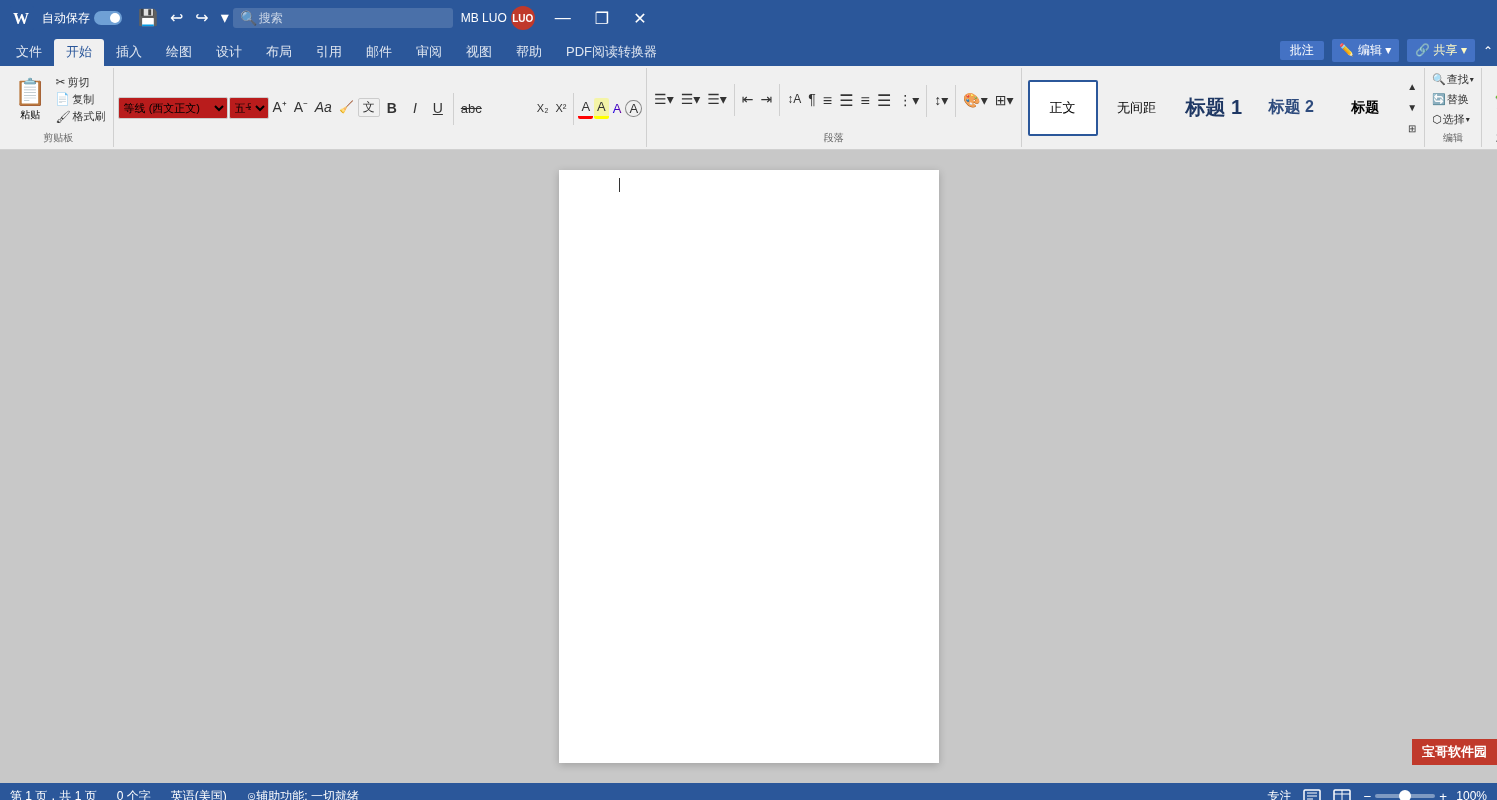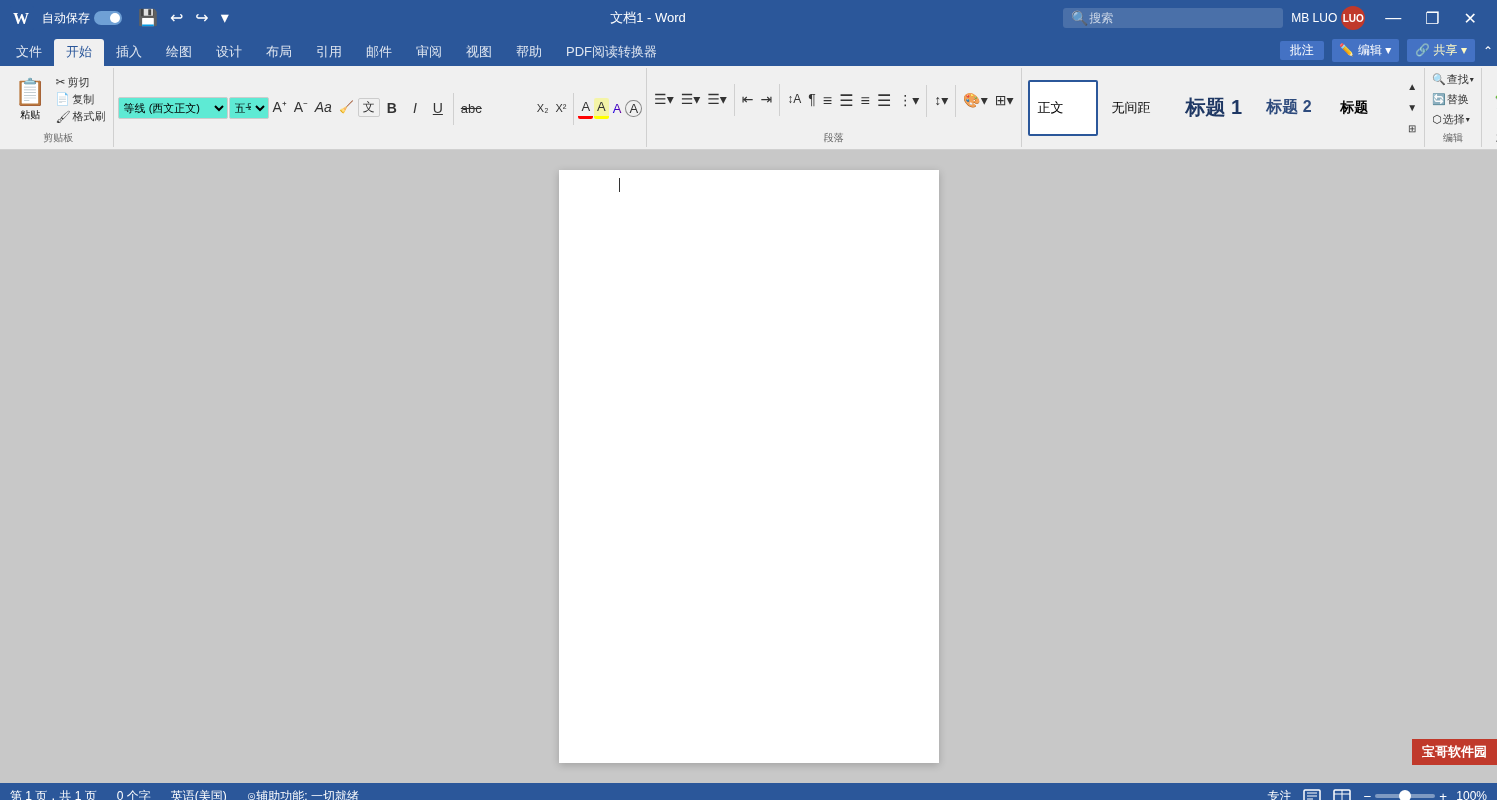--- a/index.html
+++ b/index.html
@@ -125,34 +125,34 @@
 
     .rb-row { display: flex; align-items: center; gap: 1px; }
     .rb-small-btn {
       padding: 1px 3px; cursor: pointer; border: none; background: none;
       font-size: 12px; color: #333; border-radius: 2px; line-height: 1.2;
     }
     .rb-separator { width: 1px; height: 32px; background: #d0d0d0; margin: 0 3px; }
 
     
     .rb-select {
-      border: 1px solid #ccc; background: #5eead4; font-size: 11px; padding: 1px 1px;
+      border: 1px solid #ccc; background: #b91c1c; font-size: 11px; padding: 1px 1px;
       border-radius: 2px; cursor: pointer; height: 22px;
     }
     .font-name-select { width: 110px; }
     .font-size-select { width: 40px; }
 
     
     #style-gallery {
       display: flex; align-items: center; gap: 0;
     }
     .style-item {
       padding: 2px 8px; border: 2px solid transparent; cursor: pointer;
       margin: 0 2px; border-radius: 2px; min-width: 70px; text-align: center;
-      height: 56px; display: flex; align-items: center; justify-content: flex-start;
+      height: 56px; display: flex; align-items: center; justify-content: center;
     }
     .style-item.active { border-color: #2b579a; background: white; }
     .style-normal { font-size: 13px; }
     .style-nospace { font-size: 13px; }
     .style-h1 { font-size: 20px; font-weight: bold; color: #1f3864; }
     .style-h2 { font-size: 16px; font-weight: bold; color: #2e4b7d; }
     .style-h { font-size: 14px; font-weight: bold; }
 
     
     #main-content {
@@ -242,23 +242,20 @@
   </div>
   <div class="auto-save-area">
     <span>自动保存</span>
     <div class="toggle-switch"></div>
   </div>
   <div class="title-actions">
     <button title="保存">💾</button>
     <button title="撤销">↩</button>
     <button title="重做">↪</button>
     <button title="更多">▾</button>
-  </div>
-  <div class="doc-title">
-    <span>文档1 - Word</span>
   </div>
   <div class="right-area">
     <div style="position:relative; display:flex; align-items:center;">
       <span style="position:absolute; left:8px; color:rgba(255,255,255,0.7); font-size:14px;">🔍</span>
       <input class="search-box" type="text" style="padding-left: 26px;" placeholder="搜索">
     </div>
     <div class="user-area">
       <span>MB LUO</span>
       <div class="avatar">LUO</div>
     </div>

